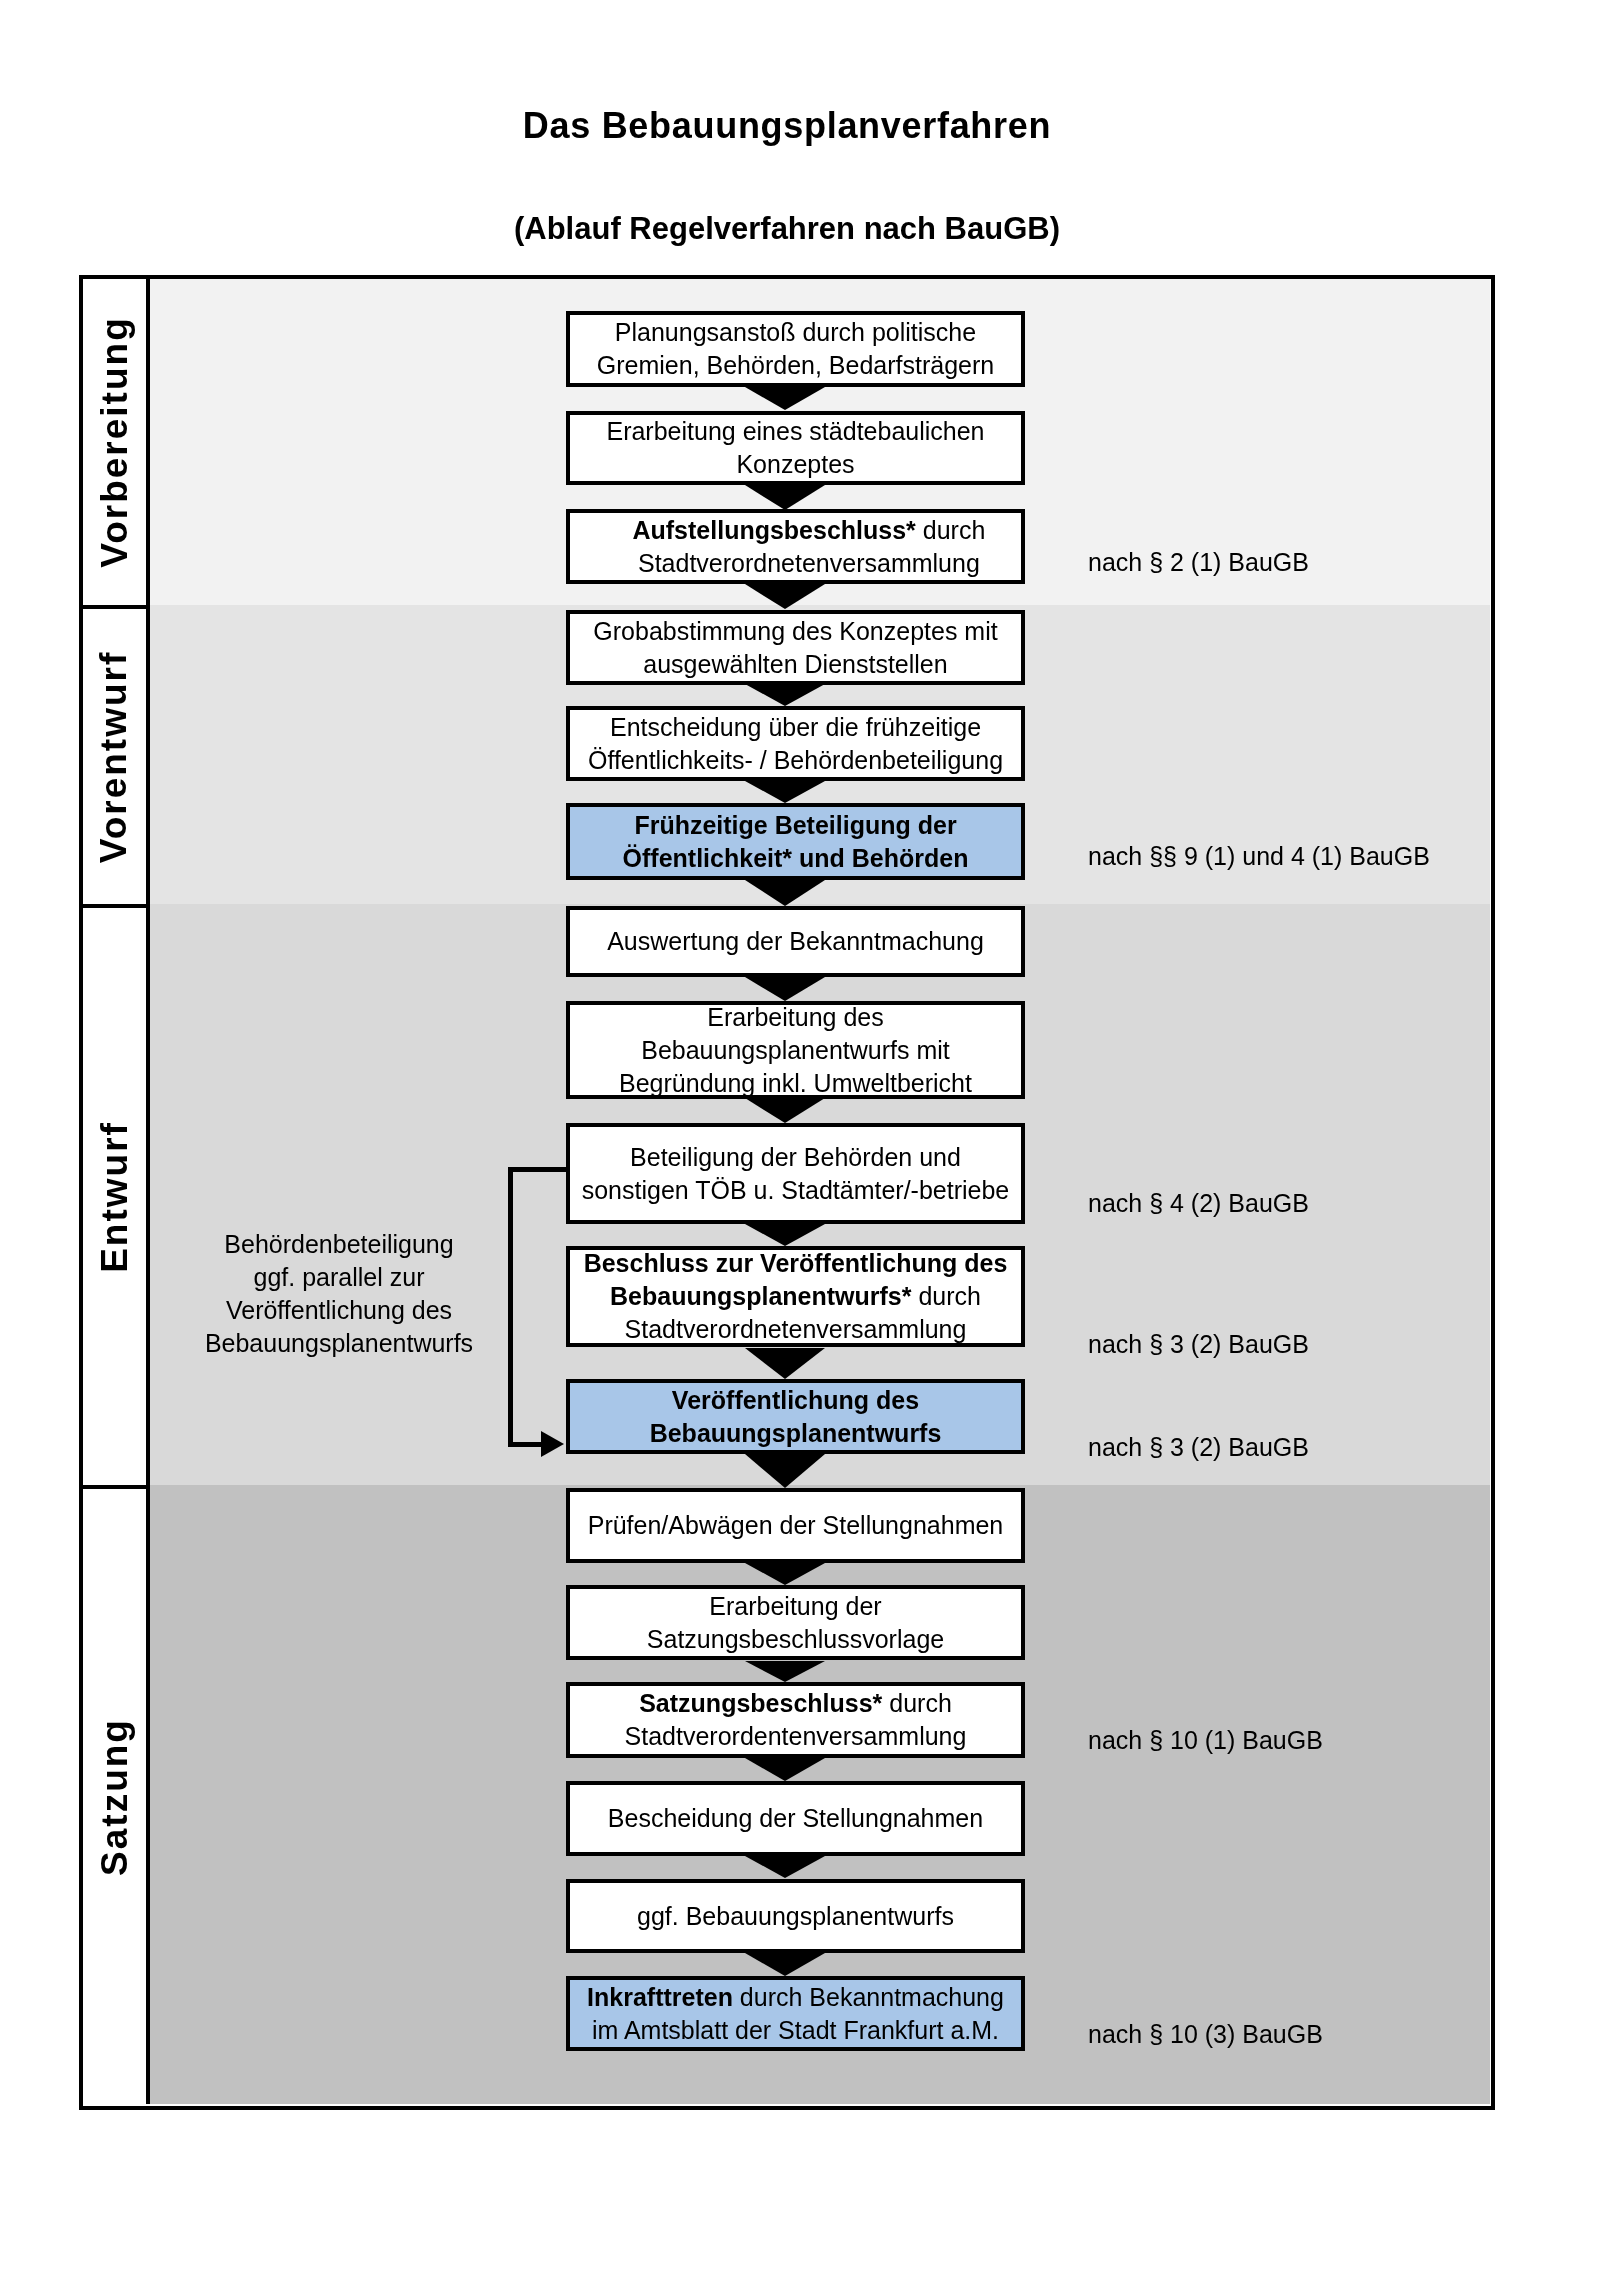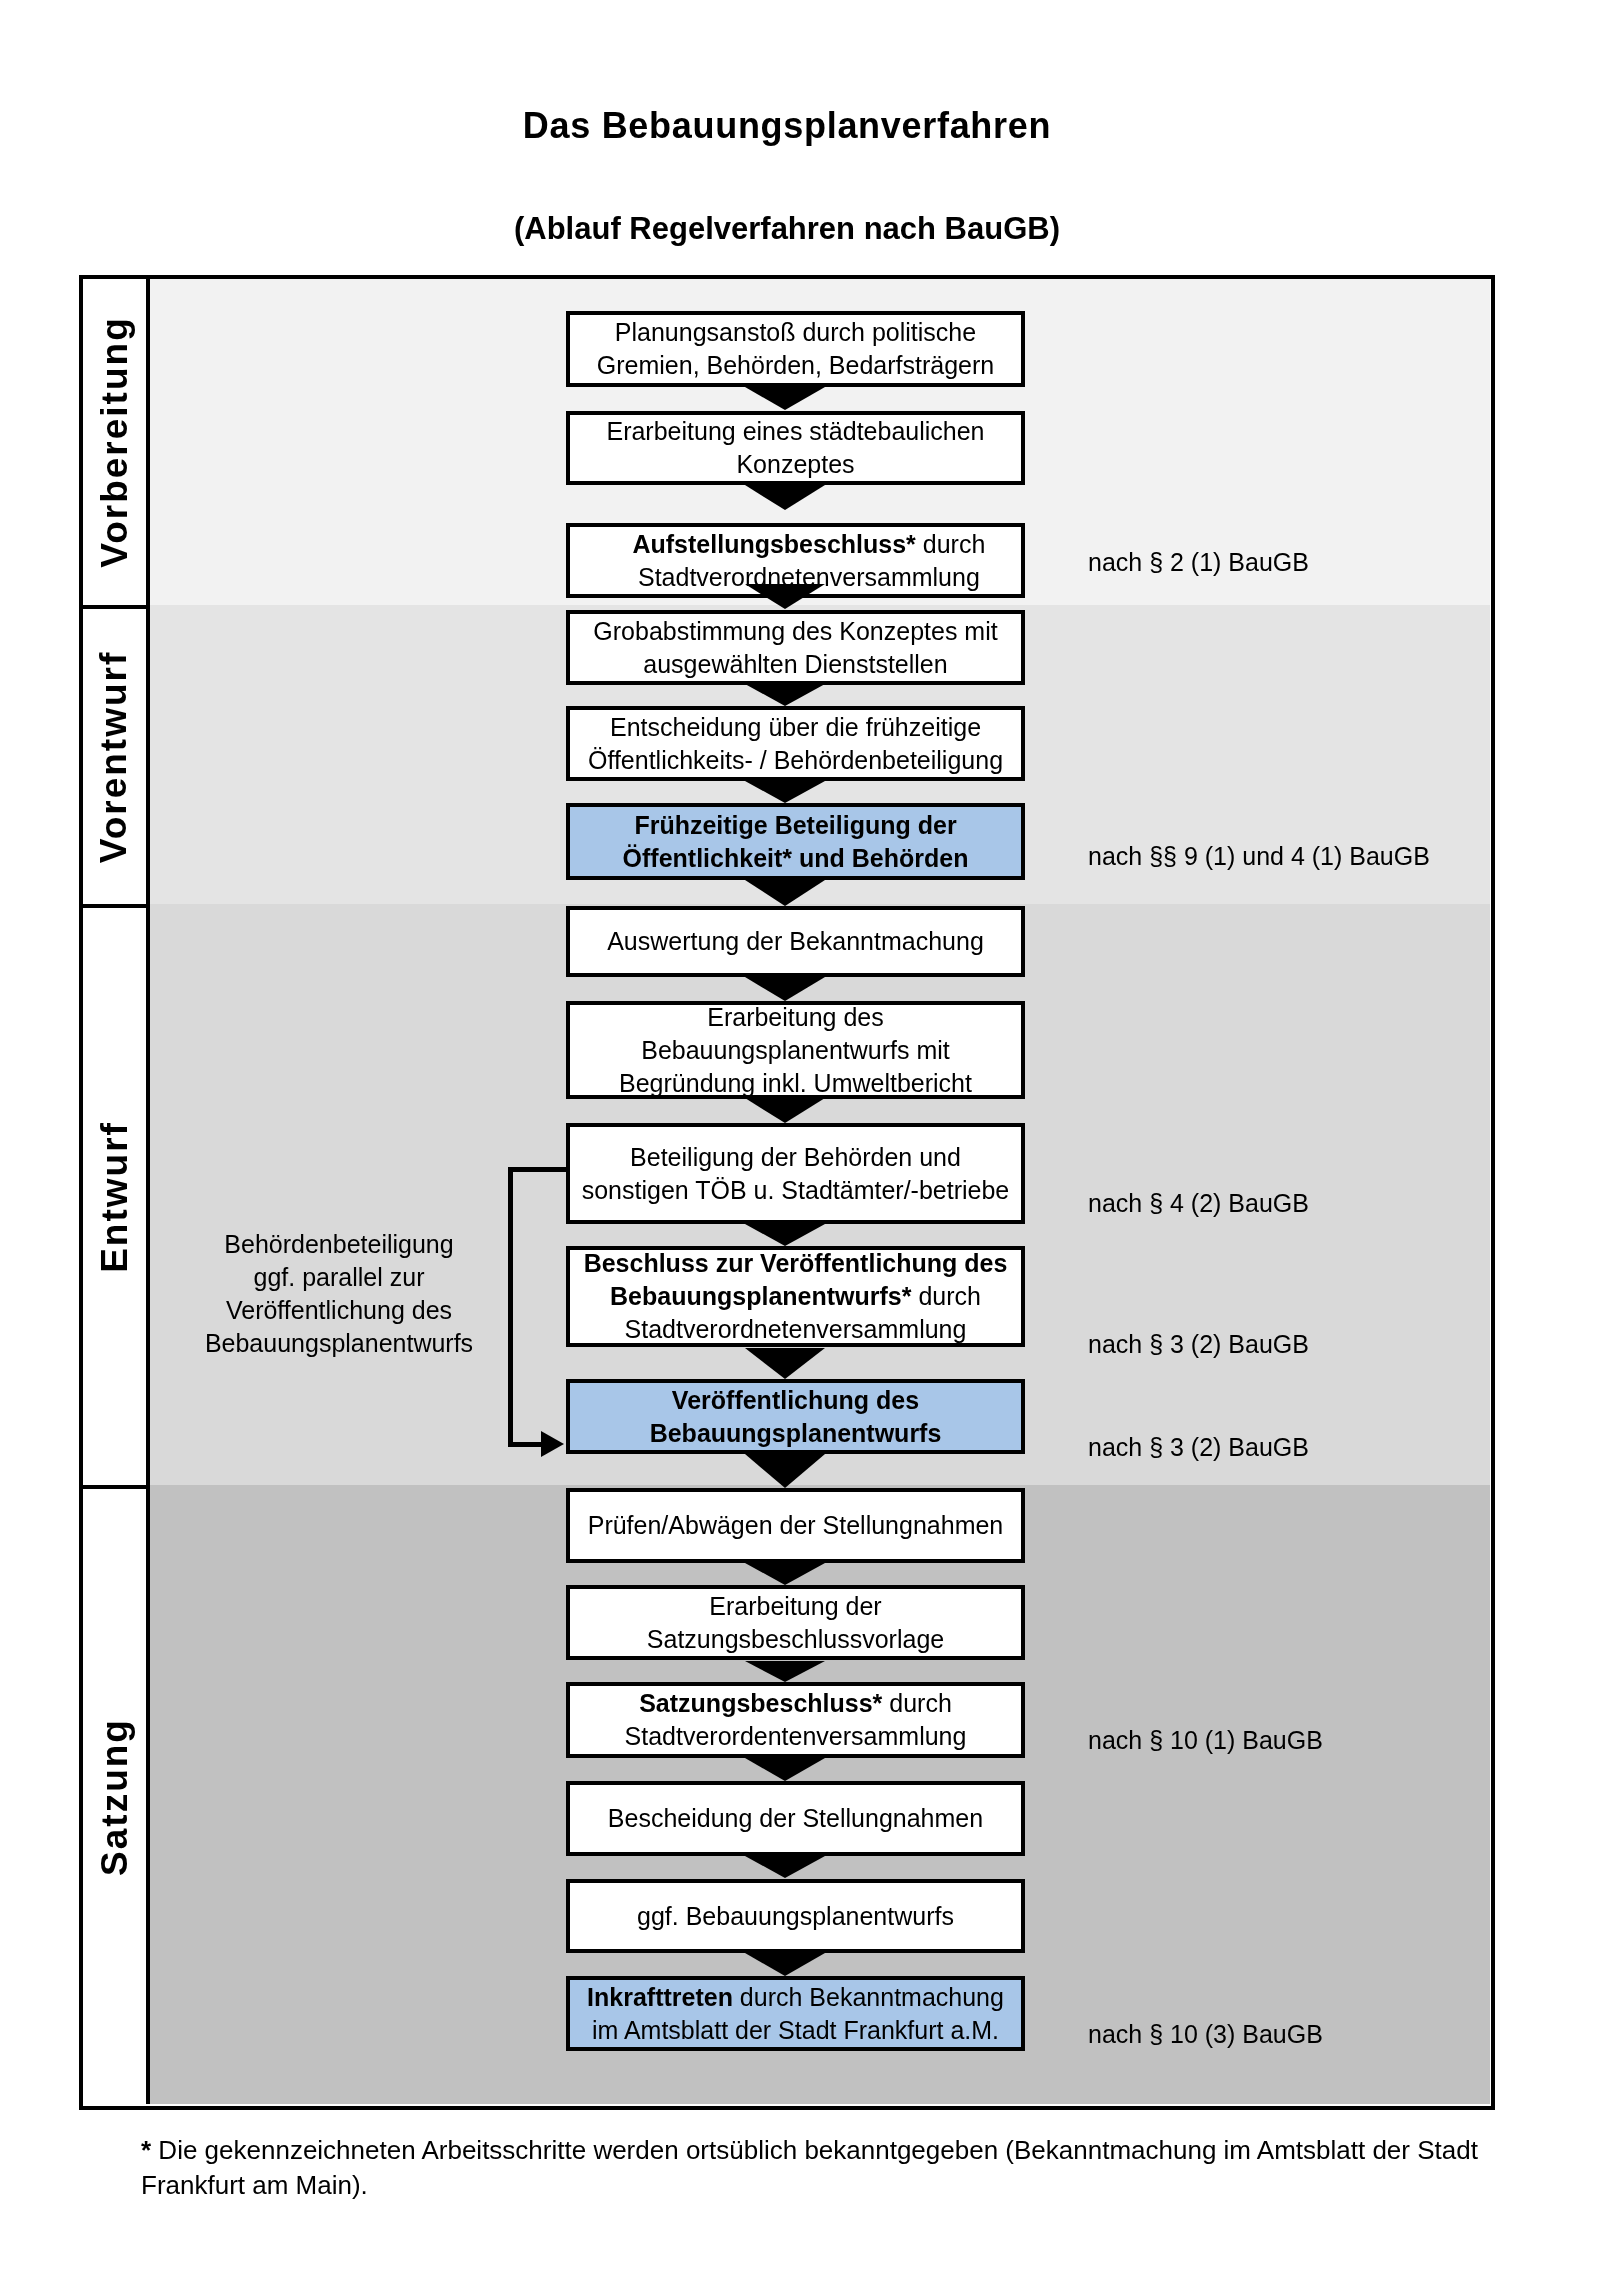--- a/index.html
+++ b/index.html
@@ -61,21 +61,21 @@
     <div class="label-cell bt" style="top:1206px;height:619px;">
       <span class="vlabel">Satzung</span>
       </div>
 
     <div class="fbox" style="top:32px;height:76px;">
         <div><span>Planungsanstoß durch politische Gremien, Behörden, Bedarfsträgern</span></div>
       </div>
     <div class="fbox" style="top:132px;height:74px;">
         <div><span>Erarbeitung eines städtebaulichen Konzeptes</span></div>
       </div>
-    <div class="fbox" style="top:244px;height:75px;padding-left:36px;">
+    <div class="fbox" style="top:230px;height:75px;padding-left:36px;">
         <div><span class="b">Aufstellungsbeschluss*</span><span> durch Stadtverordnetenversammlung</span></div>
       </div>
     <div class="fbox" style="top:331px;height:75px;">
         <div><span>Grobabstimmung des Konzeptes mit ausgewählten Dienststellen</span></div>
       </div>
     <div class="fbox" style="top:427px;height:75px;">
         <div><span>Entscheidung über die frühzeitige Öffentlichkeits- / Behördenbeteiligung</span></div>
       </div>
     <div class="fbox" style="top: 524px; height: 77px; background: rgb(168, 198, 232);">
         <div><span class="b">Frühzeitige Beteiligung der Öffentlichkeit* und Behörden</span></div>
@@ -146,18 +146,15 @@
       <div>Bebauungsplanentwurfs</div>
     </div>
 
     <div class="bracket" style="left:425px;top:888px;width:58px;height:4.6px;"></div>
     <div class="bracket" style="left:425px;top:888px;width:4.6px;height:280px;"></div>
     <div class="bracket" style="left:425px;top:1163px;width:36px;height:4.6px;"></div>
     <div class="bracket-head"></div>
 
   </div>
 
-  <p class="footnote">
-    <span class="b">*</span><span> Die gekennzeichneten Arbeitsschritte werden ortsüblich bekanntgegeben (Bekanntmachung im Amtsblatt  der Stadt Frankfurt am Main).</span>
-  </p>
 
 </div>
 
 
 </body></html>

